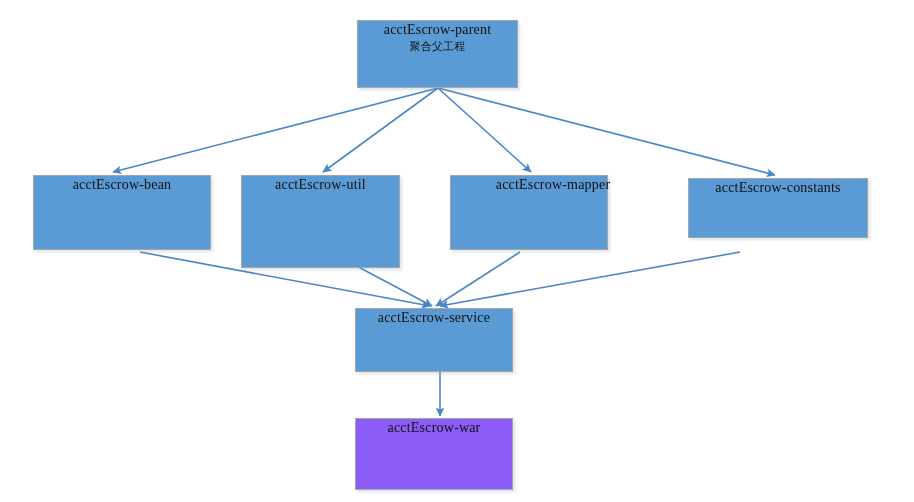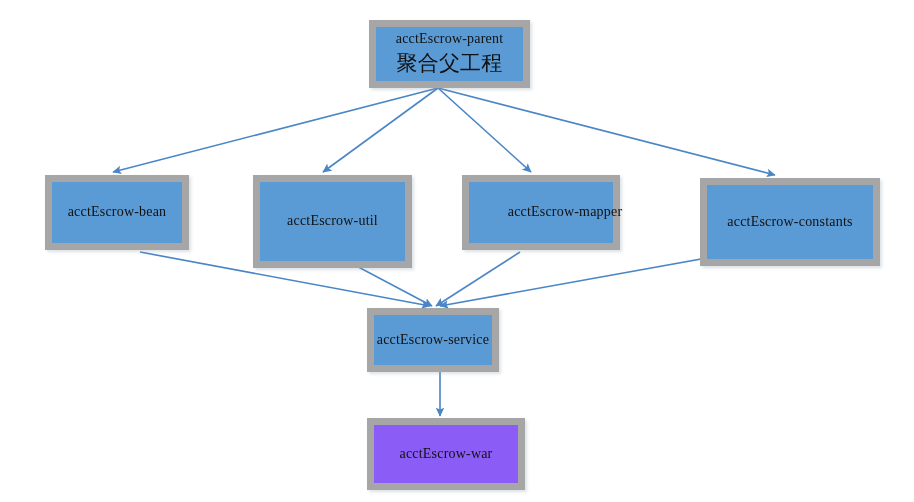--- a/index.html
+++ b/index.html
@@ -20,40 +20,39 @@
     left: 0;
     top: 0;
     width: 914px;
     height: 502px;
     pointer-events: none;
   }
   .node {
     position: absolute;
     box-sizing: border-box;
     background: #5B9BD5;
-    border: 7px solid #0369a1;
+    border: 1px solid #0369a1;
     box-shadow: 2px 2px 3px rgba(140,160,180,0.30);
     display: flex;
-    align-items: center;
+    align-items: flex-start;
     justify-content: center;
     text-align: center;
     color: #111111;
     font-size: 14px;
     line-height: 1.35;
     letter-spacing: 0.2px;
     z-index: 2;
-    margin-left: 12px;
   }
   .node .label-line {
     display: block;
     white-space: nowrap;
   }
   .node .label-cjk {
     font-family: "DejaVu Sans", "Liberation Sans", sans-serif;
-    font-size: 21px;
+    font-size: 11px;
   }
 </style>
 </head>
 <body>
 
 <div id="canvas">
 
   <svg id="edges" width="914" height="502" viewBox="0 0 914 502" xmlns="http://www.w3.org/2000/svg">
     <defs>
       <marker id="arrowhead" markerWidth="6" markerHeight="6" refX="5.2" refY="3" orient="auto" markerUnits="strokeWidth">
@@ -73,45 +72,45 @@
       </g>
   </svg>
 
   <div class="node" style="left: 357px; top: 20px; width: 161px; height: 68px; background: rgb(91, 155, 213); border-color: rgb(166, 166, 166); color: rgb(17, 17, 17);">
     <div>
       <span class="label-line">acctEscrow-parent</span>
       <span class="label-line label-cjk">聚合父工程</span>
     </div>
   </div>
 
-  <div class="node" style="left: 33px; top: 175px; width: 144px; height: 75px; background: rgb(91, 155, 213); border-color: rgb(166, 166, 166); color: rgb(17, 17, 17);">
+  <div class="node" style="left: 33px; top: 175px; width: 178px; height: 75px; background: rgb(91, 155, 213); border-color: rgb(166, 166, 166); color: rgb(17, 17, 17);">
     <div>
       <span class="label-line">acctEscrow-bean</span>
     </div>
   </div>
 
   <div class="node" style="left: 241px; top: 175px; width: 159px; height: 93px; background: rgb(91, 155, 213); border-color: rgb(166, 166, 166); color: rgb(17, 17, 17);">
     <div>
       <span class="label-line">acctEscrow-util</span>
     </div>
   </div>
 
   <div class="node" style="left: 450px; top: 175px; width: 158px; height: 75px; background: rgb(91, 155, 213); border-color: rgb(166, 166, 166); color: rgb(17, 17, 17); padding-left: 48px;">
     <div>
       <span class="label-line">acctEscrow-mapper</span>
     </div>
   </div>
 
-  <div class="node" style="left: 688px; top: 178px; width: 180px; height: 88px; background: rgb(91, 155, 213); border-color: rgb(166, 166, 166); color: rgb(17, 17, 17);">
+  <div class="node" style="left: 688px; top: 178px; width: 180px; height: 60px; background: rgb(91, 155, 213); border-color: rgb(166, 166, 166); color: rgb(17, 17, 17);">
     <div>
       <span class="label-line">acctEscrow-constants</span>
     </div>
   </div>
 
-  <div class="node" style="left: 355px; top: 308px; width: 132px; height: 64px; background: rgb(91, 155, 213); border-color: rgb(166, 166, 166); color: rgb(17, 17, 17);">
+  <div class="node" style="left: 355px; top: 308px; width: 158px; height: 64px; background: rgb(91, 155, 213); border-color: rgb(166, 166, 166); color: rgb(17, 17, 17);">
     <div>
       <span class="label-line">acctEscrow-service</span>
     </div>
   </div>
 
   <div class="node" style="left: 355px; top: 418px; width: 158px; height: 72px; background: #8b5cf6; border-color: rgb(166, 166, 166); color: rgb(17, 17, 17);">
     <div>
       <span class="label-line">acctEscrow-war</span>
     </div>
   </div>

